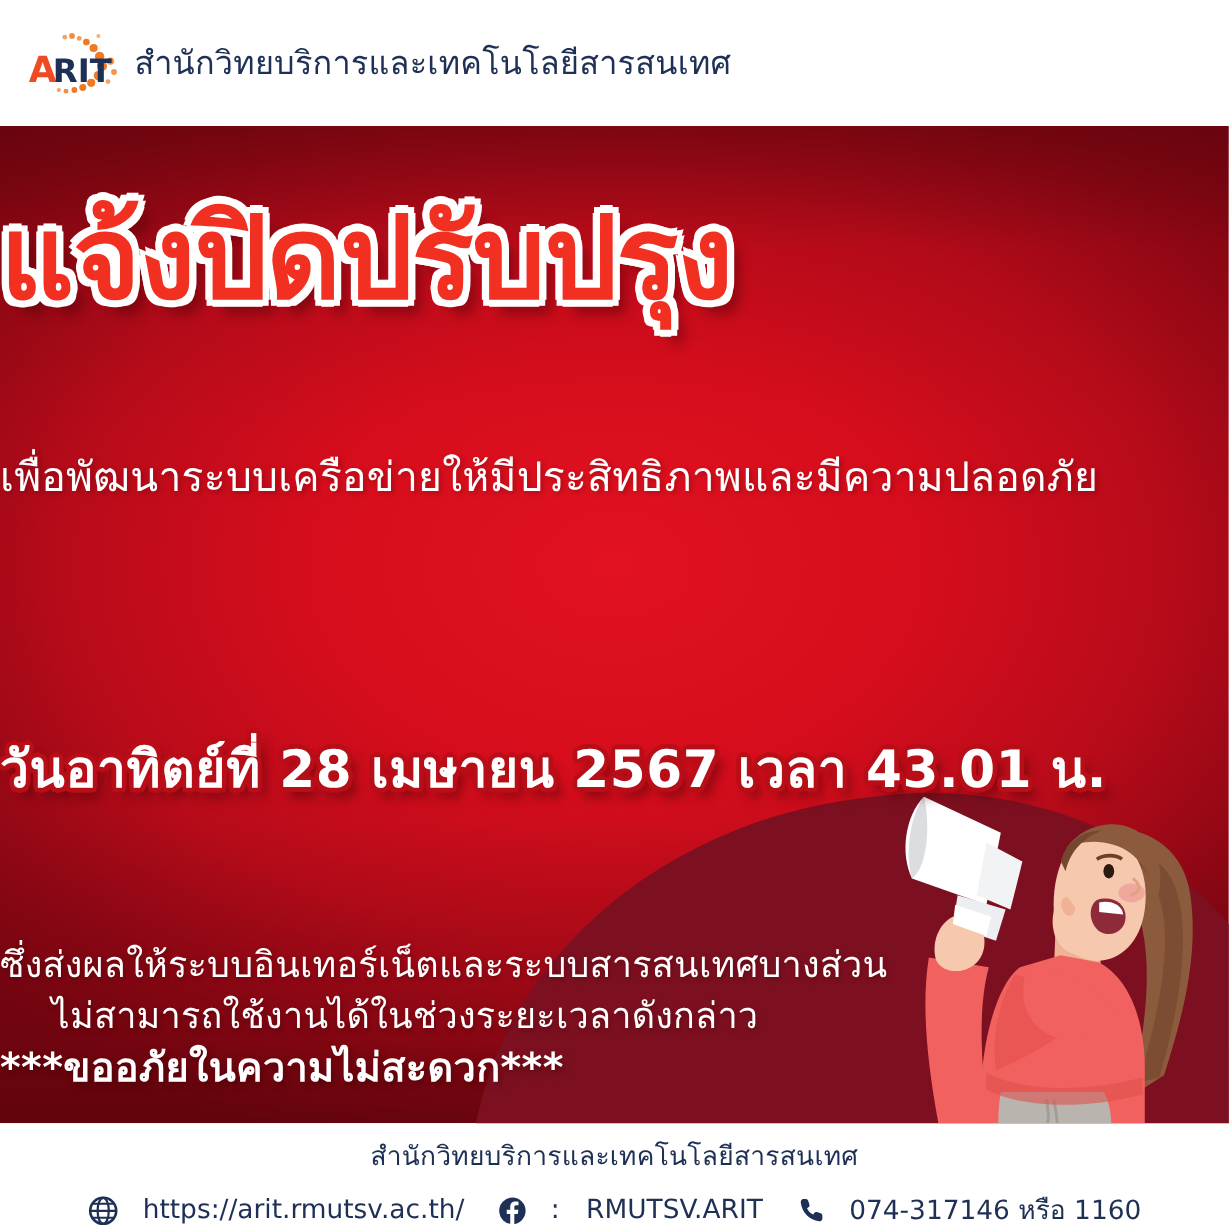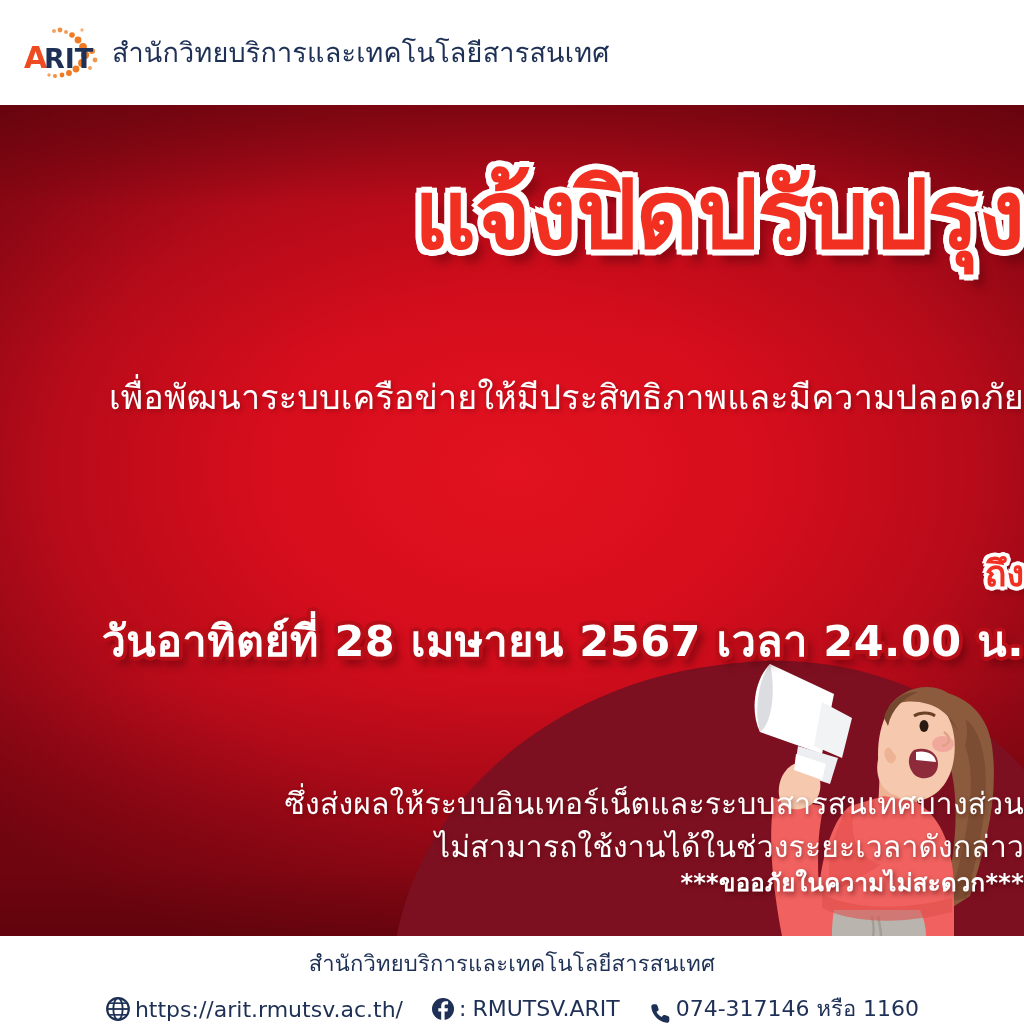--- a/index.html
+++ b/index.html
@@ -85,21 +85,21 @@
     transform:rotate(-7deg);
     z-index:1;
   }
 
   
   .content {
     position:absolute;
     left:0; top:0;
     width:928px; height:831px;
     z-index:3;
-    text-align:right;
+    text-align:left;
   }
 
   .headline {
     position:absolute;
     left:0; top:60px; width:1024px;
     font-family:"DejaVu Sans","Liberation Sans",sans-serif;
     font-weight:bold;
     font-size:96px;
     line-height:1.05;
     color:#f23022;
@@ -175,21 +175,21 @@
     text-shadow:1px 2px 4px rgba(60,0,5,0.45);
   }
   .note.n1 { top:675px; }
   .note.n2 { top:718px;padding-left:43px; }
 
   .apology {
     position:absolute;
     left:0; top:758px; width:1024px;
     font-family:"DejaVu Sans","Liberation Sans",sans-serif;
     font-weight:bold;
-    font-size:24px;
+    font-size:33px;
     color:#ffffff;
     letter-spacing:0.3px;
     text-shadow:2px 3px 5px rgba(60,0,5,0.5);
   }
 
   
   .illustration {
     position:absolute;
     right:-4px; bottom:0;
     width:290px; height:290px;
@@ -220,22 +220,22 @@
     align-items:center;
     justify-content:center;
     gap:28px;
     font-family:"DejaVu Sans","Liberation Sans",sans-serif;
     font-size:22px;
     color:#1e3055;
   }
 
   .contact {
     display:flex;
-    align-items:flex-end;
-    gap:4px;
+    align-items:center;
+    gap:20px;
     white-space:nowrap;
   }
   .contact svg { display:block; flex:0 0 auto; }
   .contact .sep { margin:0 2px 0 0; }
 </style>
 </head>
 <body>
 
 <div id="poster">
 
@@ -343,23 +343,22 @@
       </svg>
     </div>
 
     <div class="content">
       <div class="headline">แจ้งปิดปรับปรุง</div>
 
 
       <div class="sub2">เพื่อพัฒนาระบบเครือข่ายให้มีประสิทธิภาพและมีความปลอดภัย</div>
 
 
-      <div class="between">ถึง</div>
-
-      <div class="dateline d2">วันอาทิตย์ที่ 28 เมษายน 2567 เวลา 24.00 น.</div>
+
+      <div class="dateline d2">วันอาทิตย์ที่ 28 เมษายน 2567 เวลา 43.01 น.</div>
 
       <div class="note n1">ซึ่งส่งผลให้ระบบอินเทอร์เน็ตและระบบสารสนเทศบางส่วน</div>
 
       <div class="note n2">ไม่สามารถใช้งานได้ในช่วงระยะเวลาดังกล่าว</div>
 
       <div class="apology">***ขออภัยในความไม่สะดวก***</div>
     </div>
   </div>
 
   <div class="footer">

